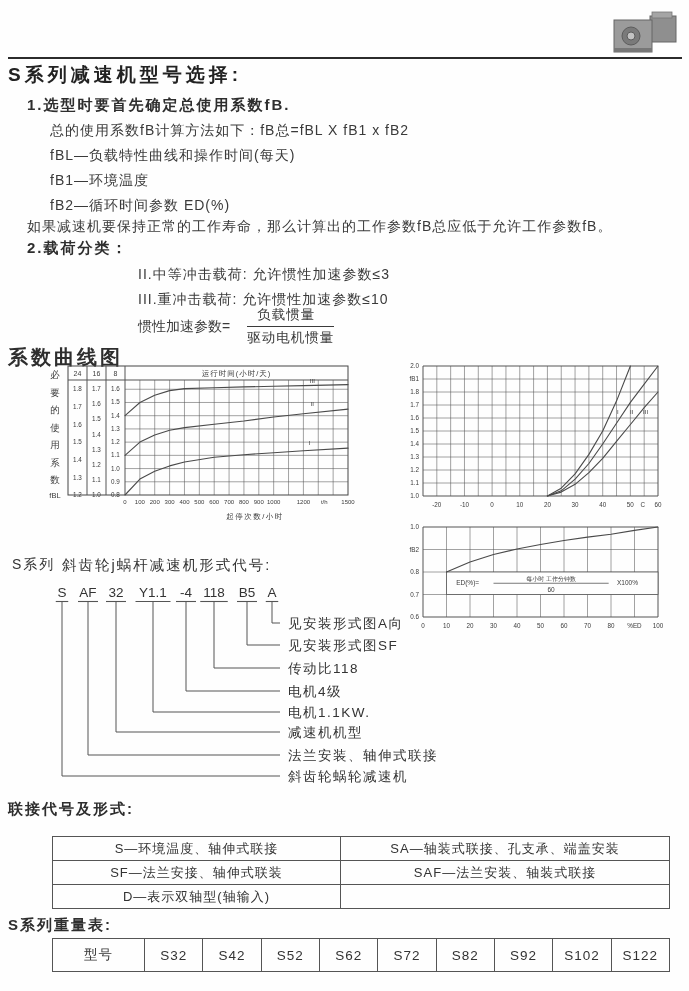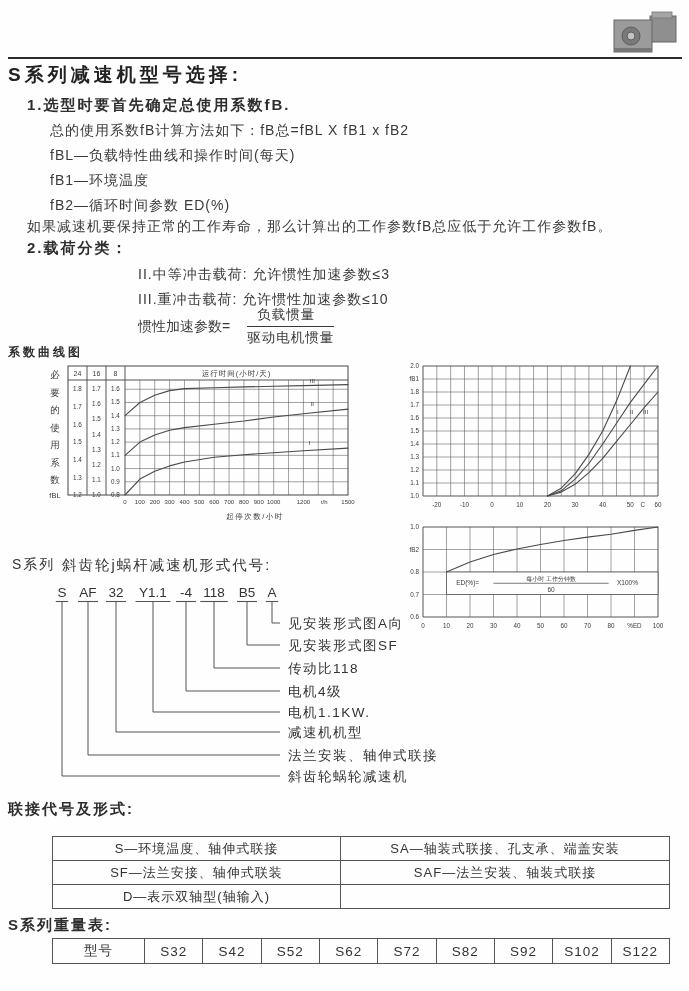--- a/index.html
+++ b/index.html
@@ -3,32 +3,32 @@
 <meta charset="utf-8">
 <style>
   *{margin:0;padding:0;box-sizing:border-box}
   html,body{background:#fff}
   body{width:689px;height:991px;font-family:"Liberation Sans","DejaVu Sans",sans-serif;color:#333}
   .page{position:relative;width:689px;height:991px;background:#fefefe;overflow:hidden}
   .abs{position:absolute;white-space:nowrap}
   .rule{position:absolute;left:8px;top:57px;width:674px;height:2px;background:#2b2b2b}
   .title{left:8px;top:62px;font-size:19px;font-weight:bold;letter-spacing:4px;color:#222}
   .h2{font-size:15px;font-weight:bold;letter-spacing:2px;color:#2e2e2e}
-  .h3{font-size:12px;font-weight:bold;letter-spacing:3px;color:#2e2e2e}
+  .h3{font-size:20px;font-weight:bold;letter-spacing:3px;color:#2e2e2e}
   .t14{font-size:14px;letter-spacing:1px;color:#3a3a3a}
   .t15{font-size:15px;letter-spacing:2px;color:#333}
   .formula-row{display:flex;align-items:center;gap:17px;font-size:14px;color:#3a3a3a}
   .frac{display:inline-block;text-align:left;font-size:13.5px;letter-spacing:1px}
   .frac .num{display:block;border-bottom:1.5px solid #3a3a3a;padding:0 10px 2px}
   .frac .den{display:block;padding-top:2px}
   table{border-collapse:collapse;table-layout:fixed;width:618px}
   td{border:1.2px solid #555;text-align:center;color:#333;font-size:13px;letter-spacing:1px}
   #conn-table td{height:24px}
   #conn-table td:first-child{width:288px}
-  #weight-table td{height:25px;font-size:13.5px}
+  #weight-table td{height:33px;font-size:13.5px}
   #weight-table td:first-child{width:92px}
   svg text{font-family:"Liberation Sans","DejaVu Sans",sans-serif}
 </style>
 </head>
 <body>
 
 <div class="page">
 
   <svg class="abs" style="left:606px;top:10px" width="76" height="48">
     <rect x="44" y="6" width="26" height="26" fill="#8f8f8f" stroke="#666" stroke-width="1"></rect>

